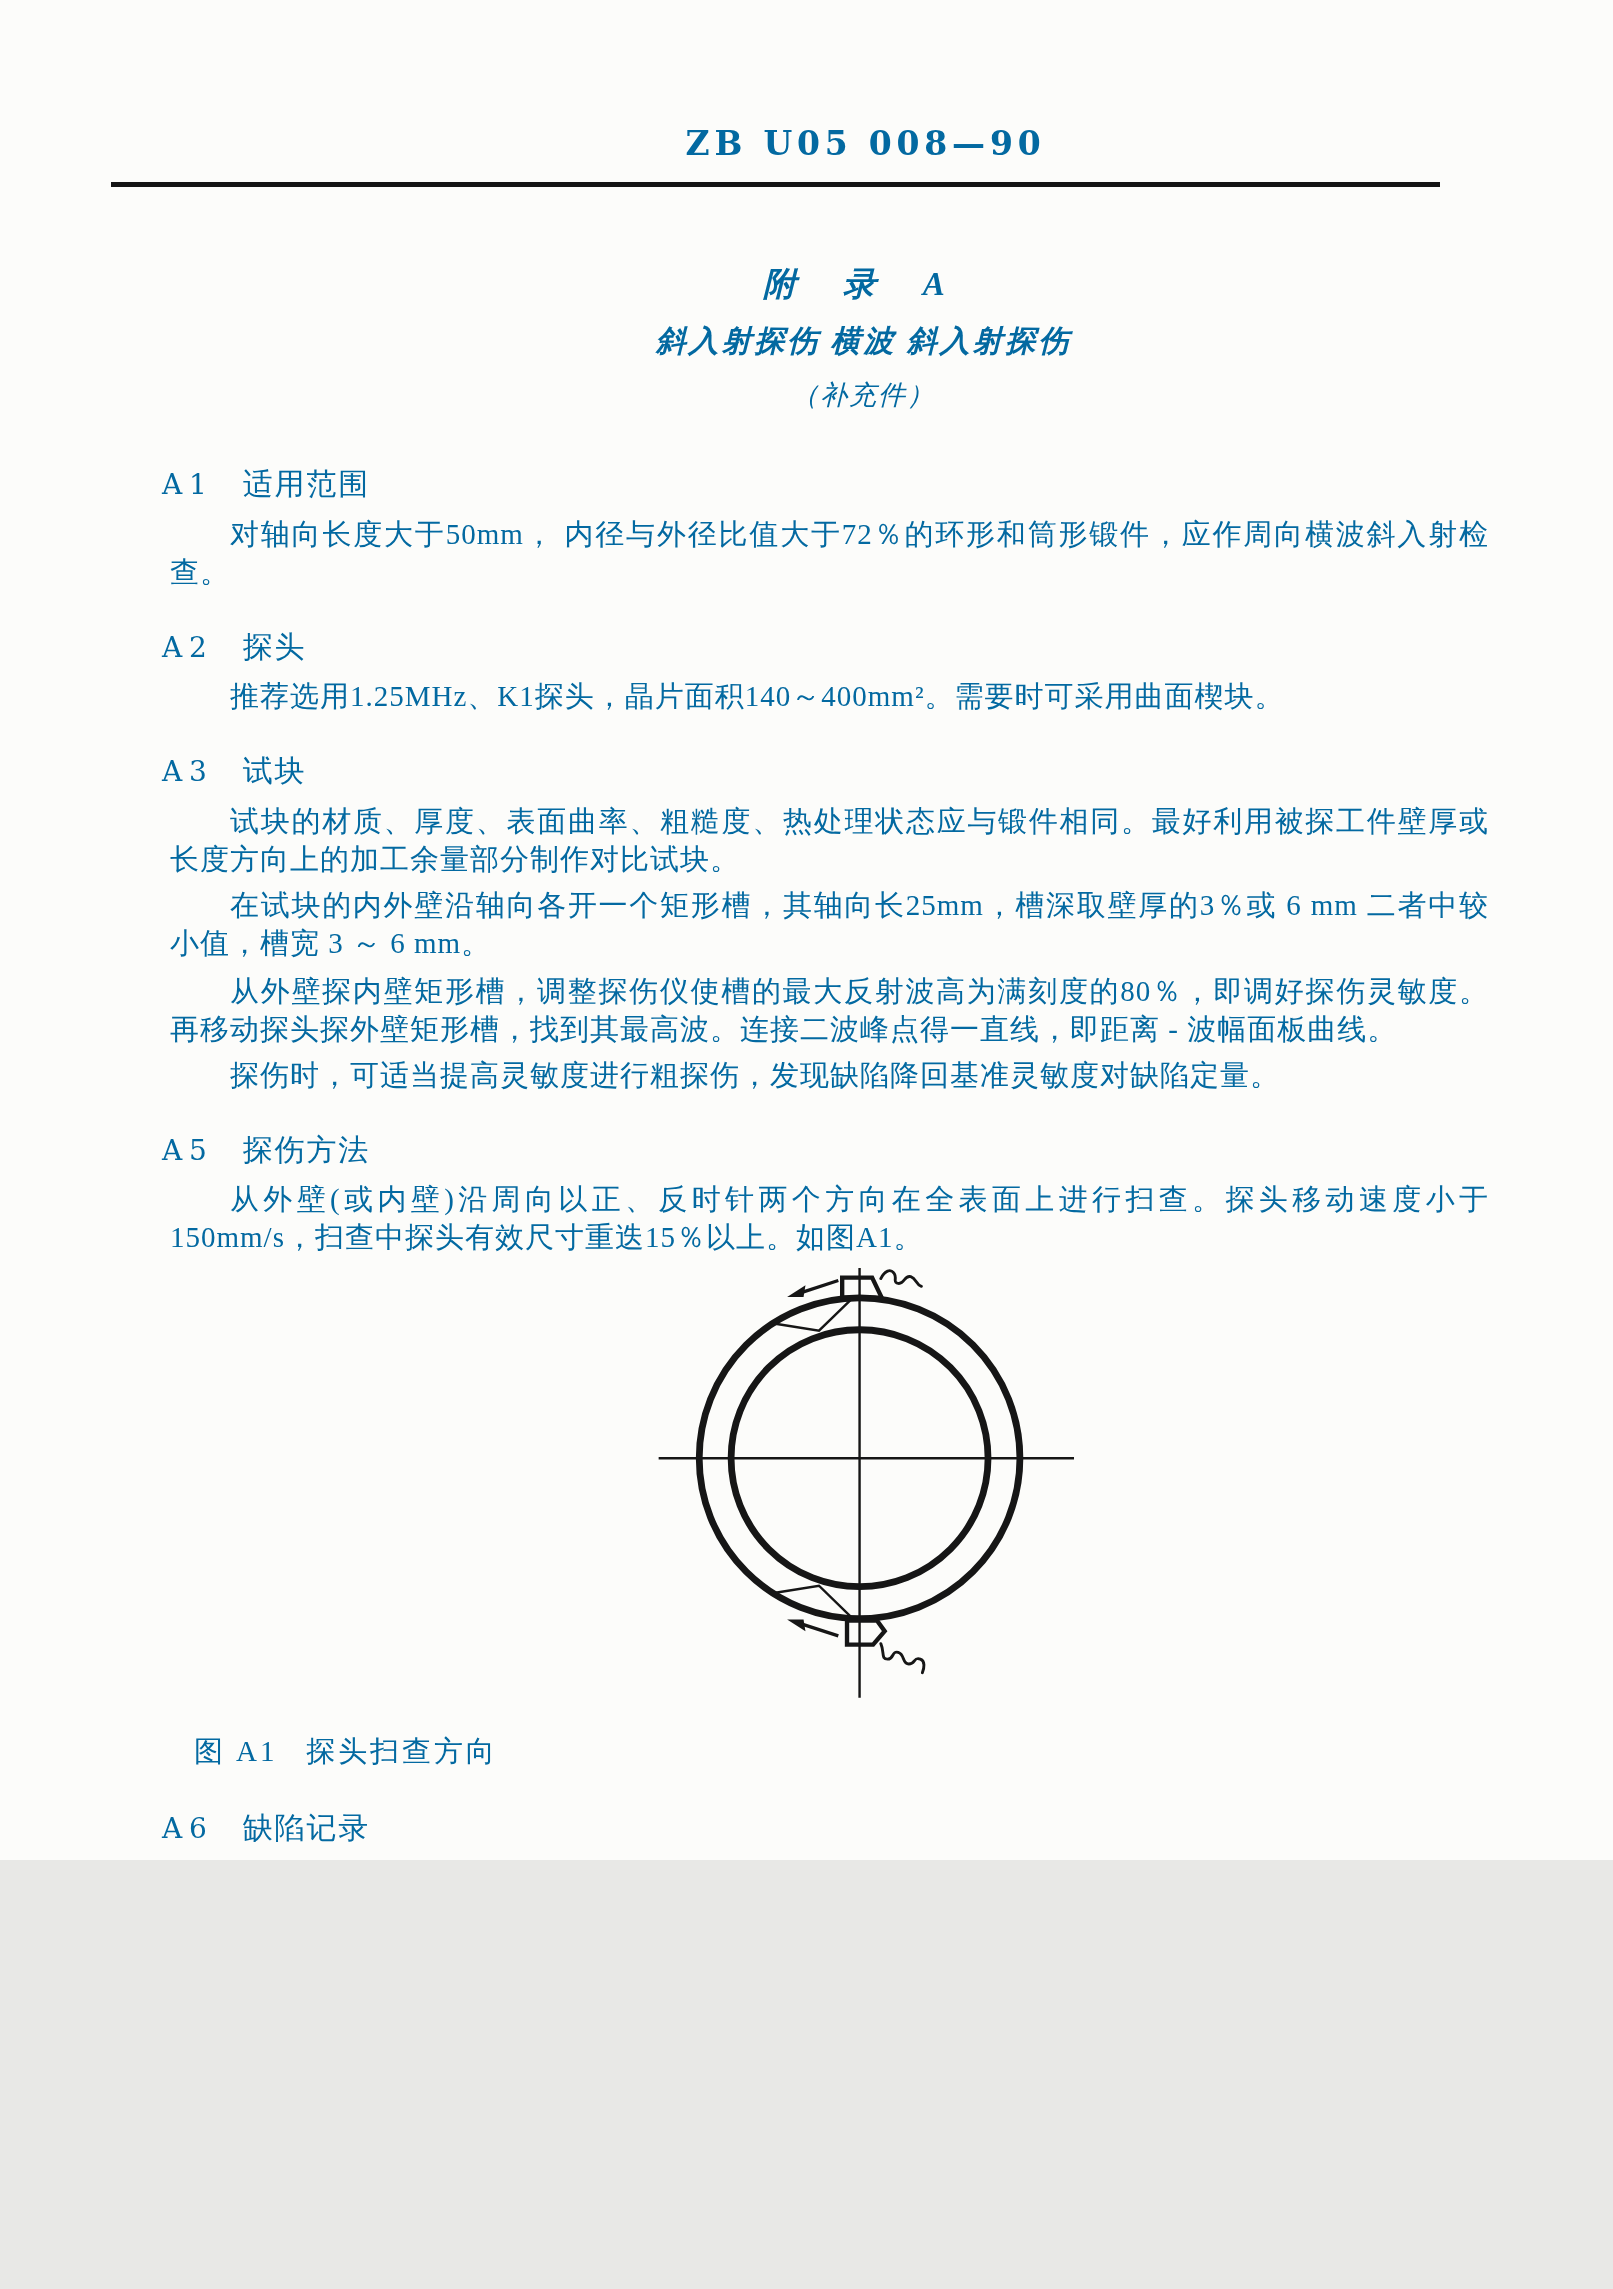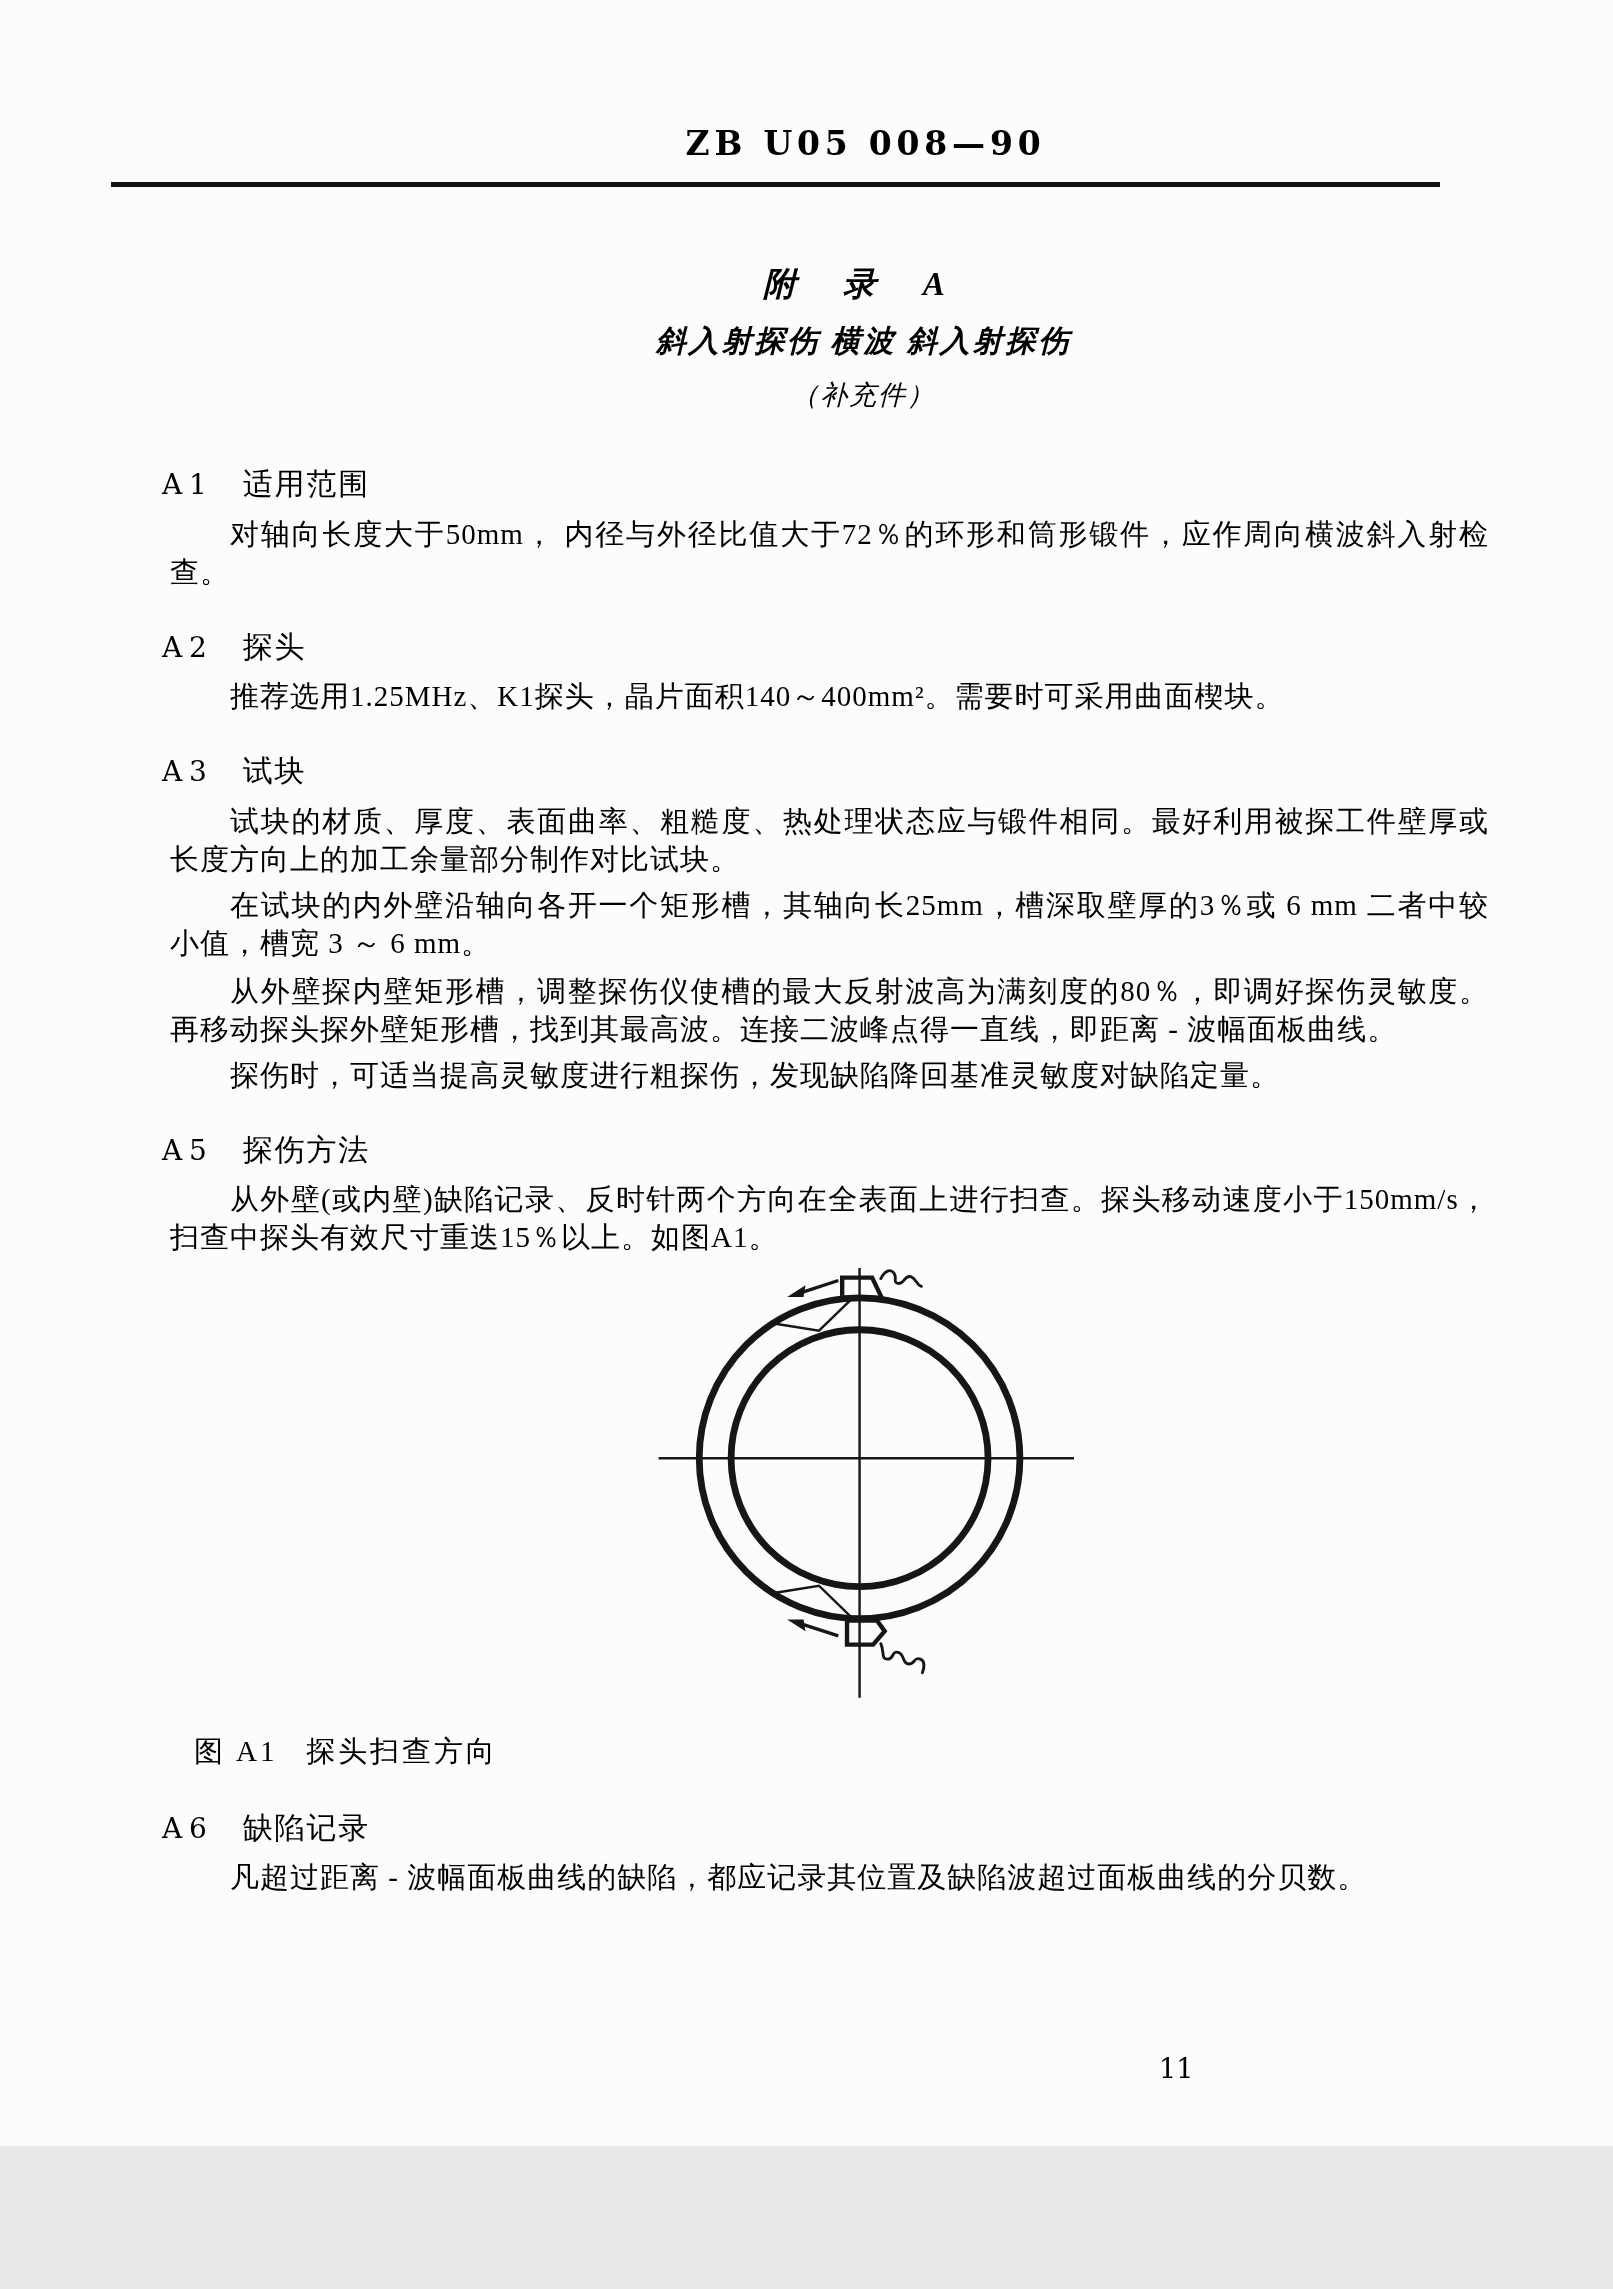--- a/index.html
+++ b/index.html
@@ -1,18 +1,18 @@
 <!DOCTYPE html>
 <html><head>
 <meta charset="utf-8">
 <style>
   html,body{margin:0;padding:0;background:#e8e8e6;}
   .page{
-    width:1613px;height:2146px;position:relative;margin:0 auto;
-    background:#fcfcfa;color:#000000;overflow:hidden;
+    width:1613px;height:1860px;position:relative;margin:0 auto;
+    background:#fcfcfa;color:#0369a1;overflow:hidden;
     font-family:"Liberation Serif","DejaVu Serif",serif;
   }
   .content{padding:0 116px 0 162px;}
   .std-code{
     padding-top:124px;text-align:center;transform:translateX(36px);
     font-weight:bold;font-size:33px;letter-spacing:4.8px;
     font-family:"DejaVu Serif","Liberation Serif",serif;
   }
   .rule{height:4.8px;background:#141414;margin:19.3px 57px 0 -51px;}
   .title-block{margin-top:75px;text-align:center;transform:translateX(34px);font-style:italic;}
@@ -71,21 +71,21 @@
     </div>
     <p class="para first">试块的材质、厚度、表面曲率、粗糙度、热处理状态应与锻件相同。最好利用被探工件壁厚或长度方向上的加工余量部分制作对比试块。</p>
     <p class="para">在试块的内外壁沿轴向各开一个矩形槽，其轴向长25mm，槽深取壁厚的3％或 6 mm 二者中较小值，槽宽 3 ～ 6 mm。</p>
 
     <p class="para first">从外壁探内壁矩形槽，调整探伤仪使槽的最大反射波高为满刻度的80％，即调好探伤灵敏度。再移动探头探外壁矩形槽，找到其最高波。连接二波峰点得一直线，即距离 - 波幅面板曲线。</p>
     <p class="para">探伤时，可适当提高灵敏度进行粗探伤，发现缺陷降回基准灵敏度对缺陷定量。</p>
 
     <div class="section-heading">
       <span class="sec-num">A5</span><span class="sec-title">探伤方法</span>
     </div>
-    <p class="para first">从外壁(或内壁)缺陷记录、反时针两个方向在全表面上进行扫查。探头移动速度小于150mm/s，扫查中探头有效尺寸重迭15％以上。如图A1。</p>
+    <p class="para first">从外壁(或内壁)沿周向以正、反时针两个方向在全表面上进行扫查。探头移动速度小于150mm/s，扫查中探头有效尺寸重迭15％以上。如图A1。</p>
 
     <div class="figure-block">
       <svg width="599" height="454" viewBox="0 0 620 470">
 
         <line class="ink" x1="100" y1="199" x2="530" y2="199" stroke-width="2.5"></line>
         <line class="ink" x1="308" y1="2" x2="308" y2="447" stroke-width="2.5"></line>
 
         <circle class="ink" cx="308" cy="199" r="166" stroke-width="7"></circle>
         <circle class="ink" cx="308" cy="199" r="133" stroke-width="7"></circle>
 

